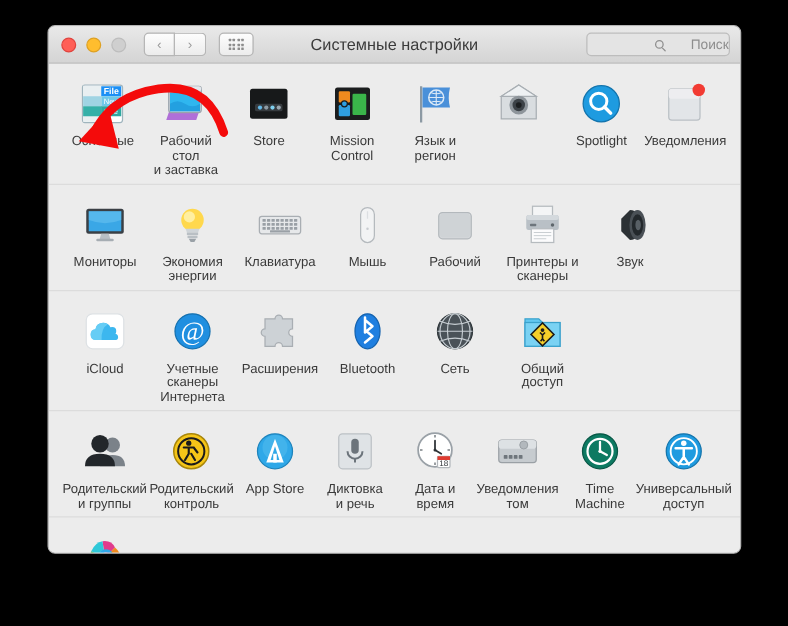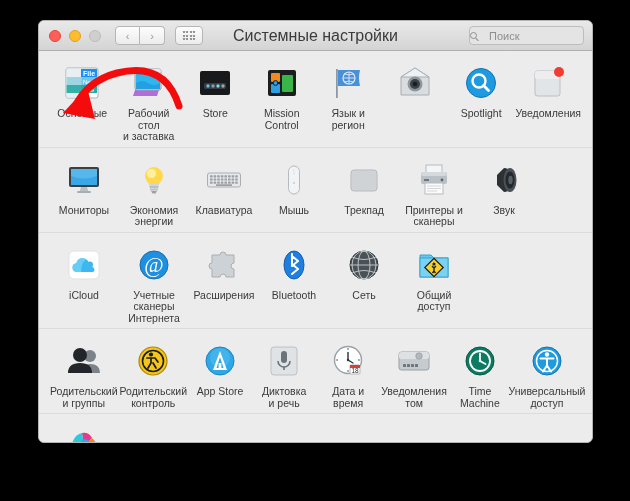--- a/index.html
+++ b/index.html
@@ -52,31 +52,31 @@
   .grid-glyph {
     display: grid;
     grid-template-columns: repeat(4, 2px);
     grid-template-rows: repeat(3, 2px);
     gap: 1.4px;
   }
   .grid-glyph i { background: #8d8d8d; border-radius: .4px; display: block; }
 
   #win-title {
     position: absolute; left: 0; right: 0; text-align: center;
-    font-size: 16px; color: #3b3b3b; pointer-events: none;
+    font-size: 13px; color: #3b3b3b; pointer-events: none;
   }
 
   #search {
     position: absolute; right: 8px;
     width: 115px; height: 19px;
     background: #e4e4e4;
     border: 1px solid #bdbdbd;
     border-radius: 4px;
-    display: flex; align-items: center; justify-content: flex-start;
-    gap: 12px;
+    display: flex; align-items: center; justify-content: flex-end;
+    gap: 22px;
   }
   #search .mag {
     width: 7px; height: 7px; border: 1.2px solid #8e8e8e;
     border-radius: 50%; position: relative; flex: none;
   }
   #search .mag::after {
     content: ""; position: absolute; right: -3px; bottom: -2.4px;
     width: 4px; height: 1.2px; background: #8e8e8e;
     transform: rotate(45deg); border-radius: 1px;
   }
@@ -354,21 +354,21 @@
         <div class="label">Мышь</div>
       </div>
 
       <div class="item">
         <div class="icon-box">
           <svg width="38" height="38" viewBox="0 0 38 38">
             <rect x="6" y="9" width="26" height="21" rx="3" fill="#d6d9dc" stroke="#b3b8bc"></rect>
             <rect x="7" y="10" width="24" height="19" rx="2.5" fill="#cfd3d6"></rect>
           </svg>
         </div>
-        <div class="label">Трекпад</div>
+        <div class="label">Рабочий</div>
       </div>
 
       <div class="item">
         <div class="icon-box">
           <svg width="38" height="38" viewBox="0 0 38 38">
             <rect x="11" y="4" width="16" height="8" fill="#f4f5f6" stroke="#b6bbbf"></rect>
             <rect x="6" y="11" width="26" height="12" rx="2" fill="#b9c0c6"></rect>
             <rect x="6" y="11" width="26" height="4" rx="2" fill="#d4d9dd"></rect>
             <rect x="9" y="18" width="5" height="2" rx=".6" fill="#6d757c"></rect>
             <circle cx="27" cy="19" r="1.4" fill="#5d656b"></circle>

